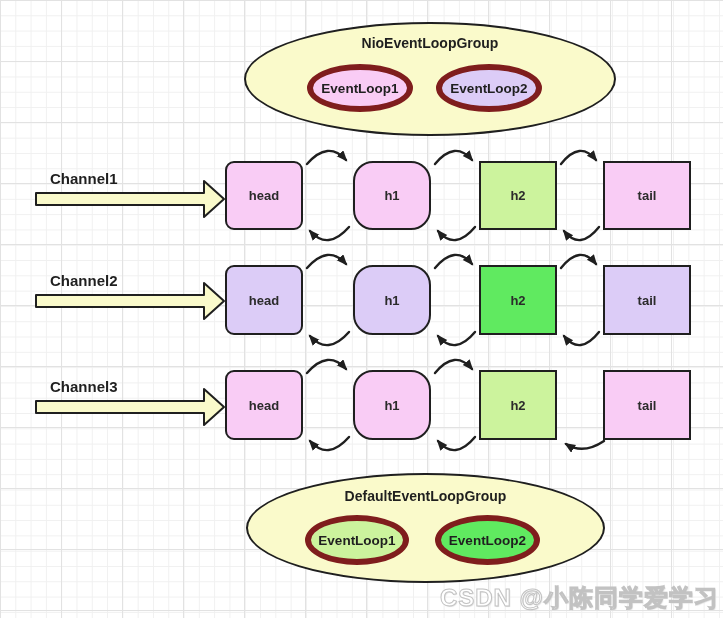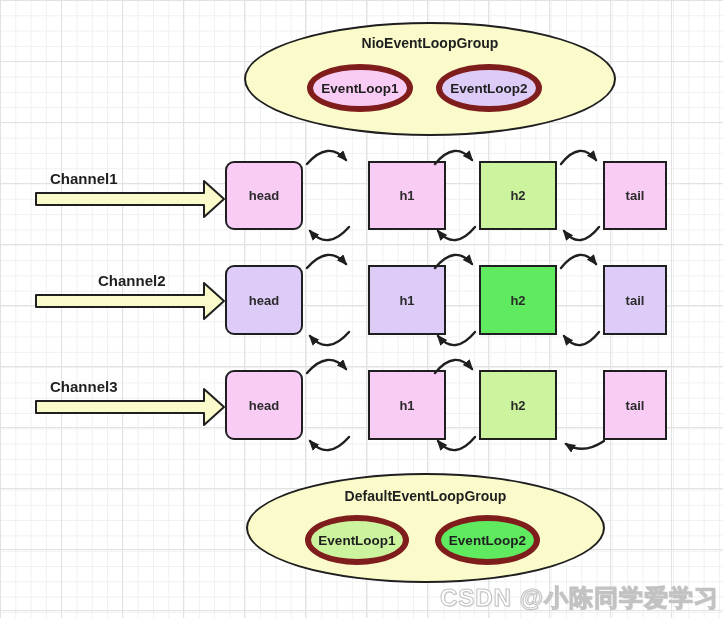--- a/index.html
+++ b/index.html
@@ -38,40 +38,40 @@
   .links-layer{position:absolute;left:0;top:0;z-index:4;pointer-events:none;}
   .watermark{
     position:absolute;right:4px;top:582px;z-index:5;
     font-size:24px;font-weight:700;letter-spacing:1px;
     color:#ffffff;-webkit-text-stroke:1px #c2c2c2;
     text-shadow:1px 1px 1px #e0e0e0;
     white-space:nowrap;
   }
   
   .r1{top:161px;height:69px;} .r2{top:265px;} .r3{top:370px;}
-  .col-head{left:225px;border-radius:9px;} .col-h1{left:368px;} .col-h2{left:479px;} .col-tail{left:603px;width:64px;}
+  .col-head{left:225px;border-radius:9px;} .col-h1{left:353px;border-radius:20px;} .col-h2{left:479px;} .col-tail{left:603px;width:88px;}
 </style>
 </head>
 <body>
 
 <div class="stage">
 
   <div class="group-ellipse" style="left: 244px; top: 22px; width: 372px; height: 114px; background-color: rgb(250, 250, 203);">
     <div class="group-title" style="top:11px;">NioEventLoopGroup</div>
     <div class="loop-ellipse" style="left: 61px; top: 40px; width: 106px; height: 48px; background-color: rgb(249, 204, 245);">EventLoop1</div>
     <div class="loop-ellipse" style="left: 190px; top: 40px; width: 106px; height: 48px; background-color: rgb(220, 204, 247);">EventLoop2</div>
   </div>
 
   <div class="channel-label" style="top:170px;">Channel1</div>
   <div class="node-box r1 col-head" style="background-color: rgb(249, 204, 245);">head</div>
   <div class="node-box r1 col-h1" style="background-color: rgb(249, 204, 245);">h1</div>
   <div class="node-box r1 col-h2" style="background-color: rgb(204, 243, 157);">h2</div>
   <div class="node-box r1 col-tail" style="background-color: rgb(249, 204, 245);">tail</div>
 
-  <div class="channel-label" style="top:272px;margin-left:48px;">Channel2</div>
+  <div class="channel-label" style="top:272px;">Channel2</div>
   <div class="node-box r2 col-head" style="background-color: rgb(220, 204, 247);">head</div>
   <div class="node-box r2 col-h1" style="background-color: rgb(220, 204, 247);">h1</div>
   <div class="node-box r2 col-h2" style="background-color: rgb(96, 234, 96);">h2</div>
   <div class="node-box r2 col-tail" style="background-color: rgb(220, 204, 247);">tail</div>
 
   <div class="channel-label" style="top:378px;">Channel3</div>
   <div class="node-box r3 col-head" style="background-color: rgb(249, 204, 245);">head</div>
   <div class="node-box r3 col-h1" style="background-color: rgb(249, 204, 245);">h1</div>
   <div class="node-box r3 col-h2" style="background-color: rgb(204, 243, 157);">h2</div>
   <div class="node-box r3 col-tail" style="background-color: rgb(249, 204, 245);">tail</div>

